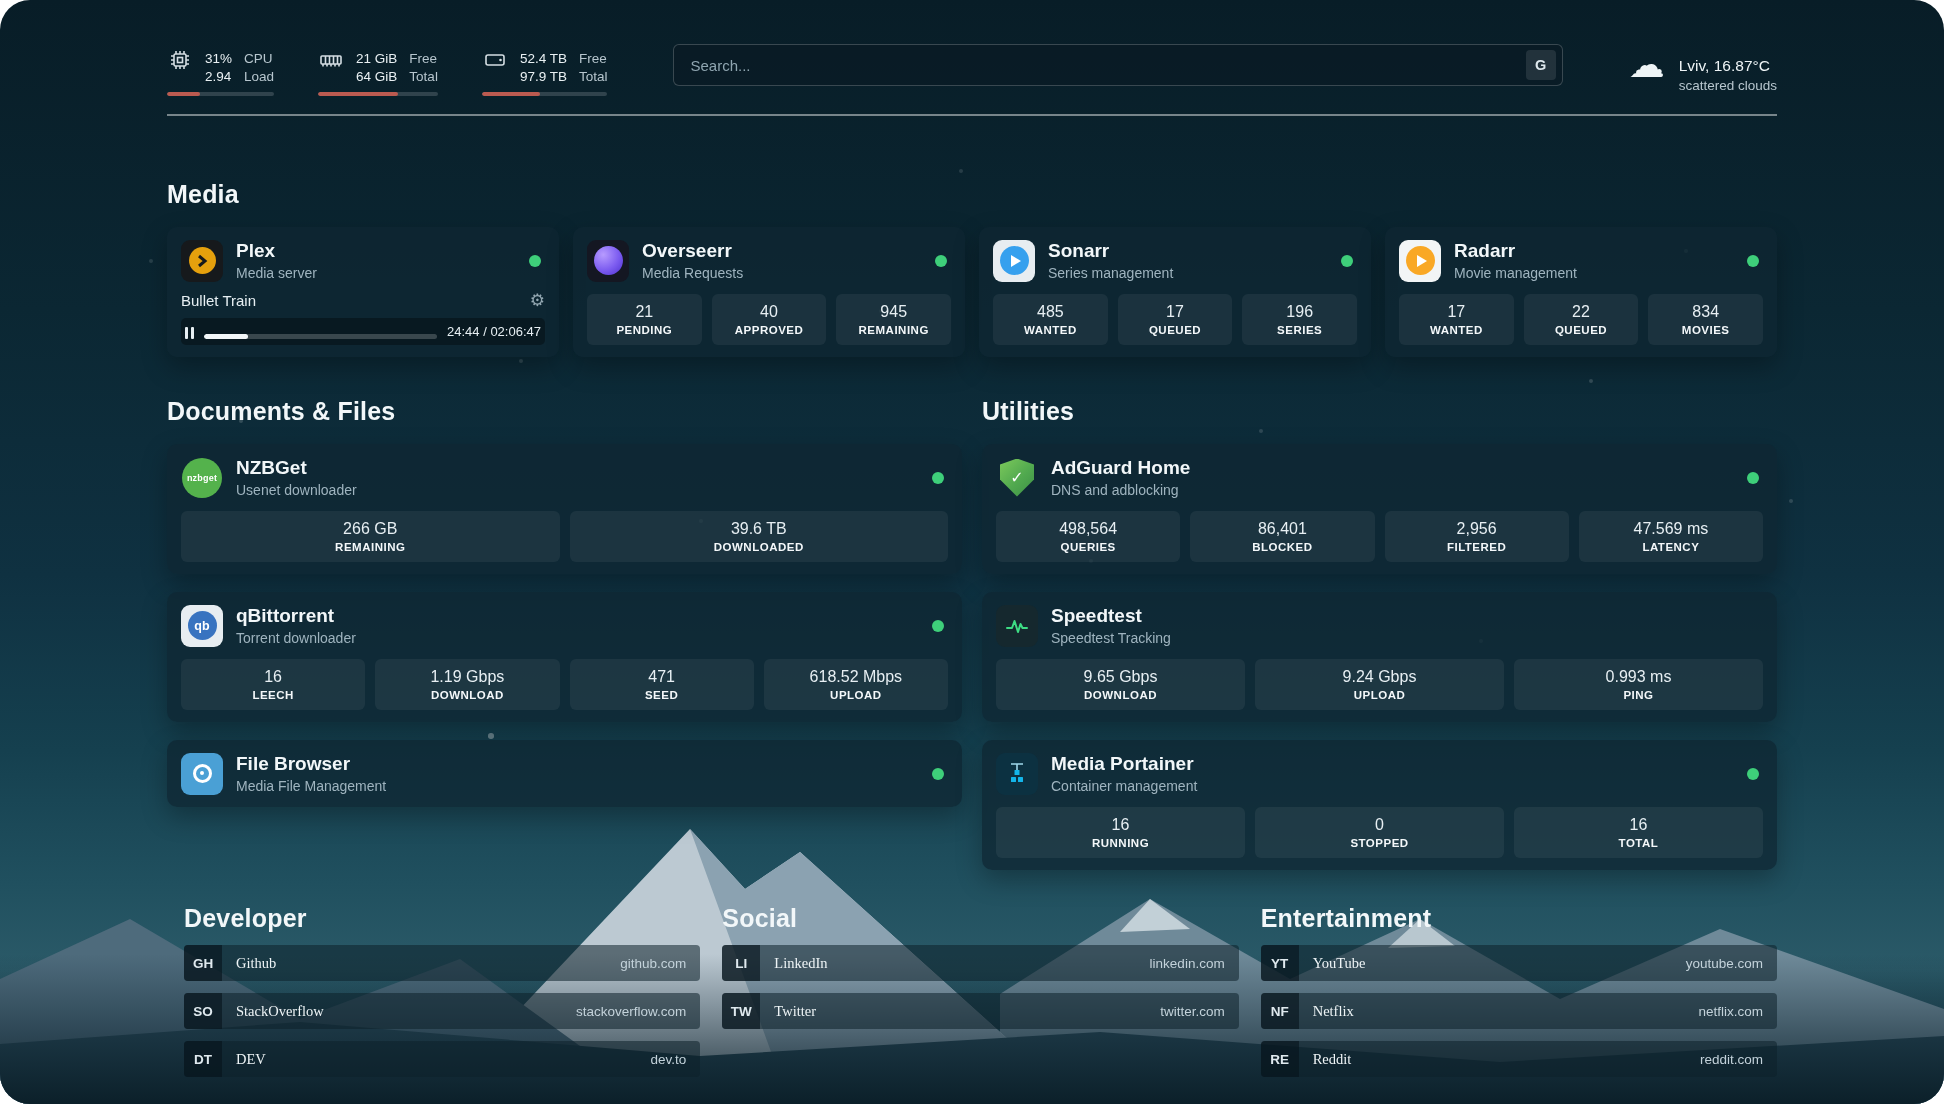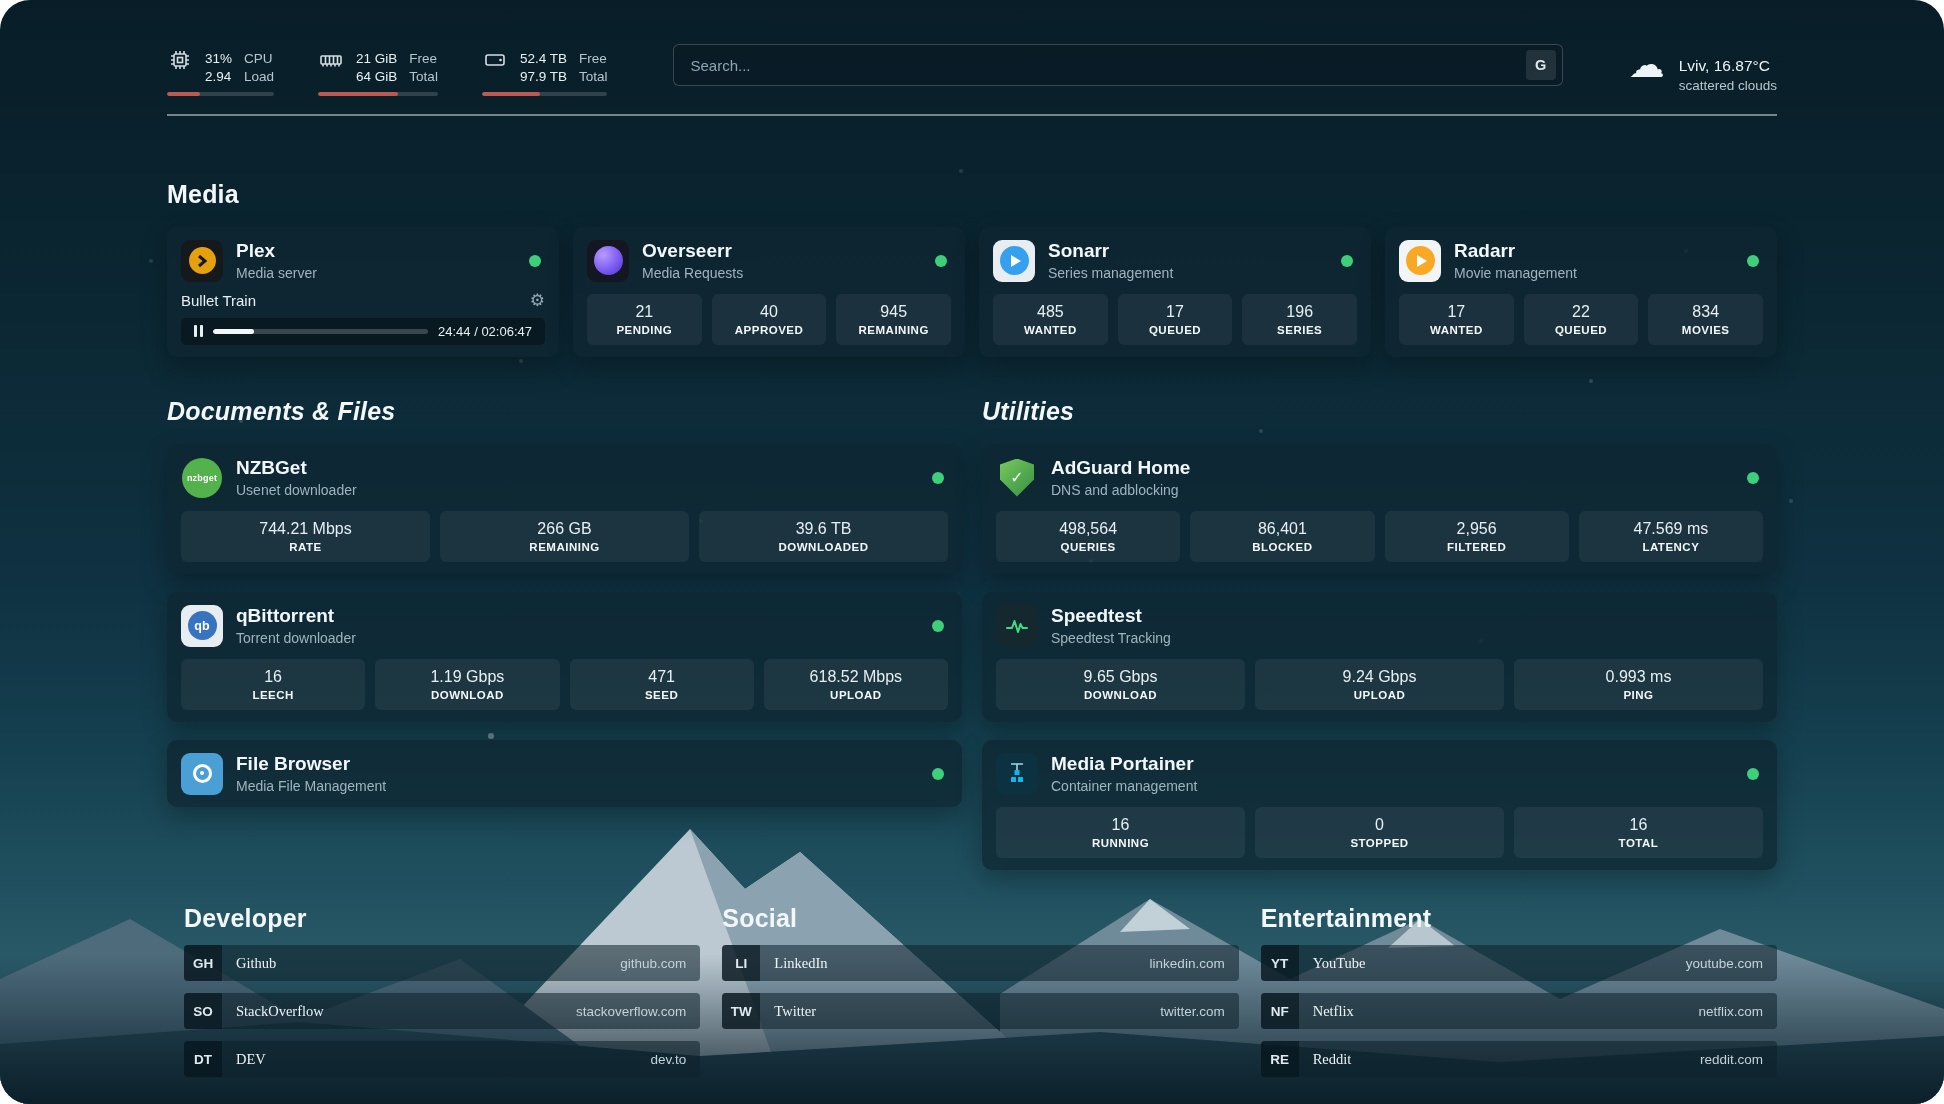--- a/index.html
+++ b/index.html
@@ -50,21 +50,21 @@
   .w-cond { font-size: 13.5px; color: #b7c6ce; }
 
   .divider { margin-top: 18px; border-top: 2px solid rgba(255,255,255,.45); }
 
   
   h2.section-title { font-size: 25px; font-weight: 600; color: #f2f7f9; letter-spacing: .2px; }
   .media-title { margin: 64px 0 18px; }
 
   .cards4 { display: grid; grid-template-columns: repeat(4, 1fr); gap: 14px; }
   .cols2 { display: grid; grid-template-columns: 1fr 1fr; gap: 0 20px; }
-  .cols2 h2 { margin: 40px 0 18px; font-style: italic; }
+  .cols2 h2 { margin: 40px 0 18px; }
   .col .card + .card { margin-top: 18px; }
 
   .card { background: rgba(14,38,50,.76); border-radius: 10px; padding: 12px 14px;
     box-shadow: 0 10px 26px rgba(0,0,0,.28); }
   .app-card { display: flex; flex-direction: column; min-height: 130px; cursor: pointer; }
   .app-card.slim { min-height: 0; }
 
   .app-head { display: flex; align-items: center; gap: 13px; }
   .app-icon { width: 42px; height: 42px; border-radius: 9px; display: flex; align-items: center; justify-content: center; flex: none; }
   .app-titles { display: flex; flex-direction: column; line-height: 1.3; flex: 1; min-width: 0; }
@@ -74,22 +74,22 @@
 
   .stats { display: flex; gap: 10px; margin-top: auto; padding-top: 12px; }
   .stat { flex: 1; background: rgba(255,255,255,.06); border-radius: 6px; padding: 9px 4px; text-align: center; }
   .stat .v { font-size: 16px; color: #e7eff3; white-space: nowrap; }
   .stat .l { font-size: 11.5px; font-weight: 700; letter-spacing: .5px; margin-top: 3px; color: #f4f8fa; }
 
   
   .np-row { display: flex; align-items: center; margin-top: 10px; }
   .np-title { flex: 1; font-size: 15px; color: #e7eff3; }
   .gear { font-size: 17px; color: #93a7b1; cursor: pointer; line-height: 1; }
-  .prog { display: flex; align-items: center; gap: 10px; margin-top: 9px;
-    background: rgba(0,0,0,.34); border-radius: 5px; padding: 6px 13px; }
+  .prog { display: flex; align-items: flex-end; gap: 10px; margin-top: 9px;
+    background: rgba(0,0,0,.34); border-radius: 5px; padding: 6px 4px; }
   .pause { display: flex; gap: 3px; cursor: pointer; }
   .pause i { display: block; width: 3px; height: 12px; background: #e7eff3; border-radius: 1px; }
   .p-track { flex: 1; height: 5px; border-radius: 3px; background: rgba(255,255,255,.2); overflow: hidden; }
   .p-fill { display: block; height: 100%; background: #f2f7f9; border-radius: 3px; }
   .p-time { font-size: 13px; color: #e7eff3; white-space: nowrap; }
 
   
   .i-plex { background: #16191c; }
   .plex-circle { width: 27px; height: 27px; border-radius: 50%; background: #e5a00d; display: flex; align-items: center; justify-content: center; }
   .i-ovs { background: #141722; }
@@ -366,24 +366,20 @@
                 <span class="nzb-circle">nzbget</span>
               </span>
             <span class="app-titles">
               <span class="app-name">NZBGet</span>
               <span class="app-sub">Usenet downloader</span>
             </span>
             <span class="dot"></span>
           </div>
           <div class="stats">
             <div class="stat">
-              <div class="v">744.21 Mbps</div>
-              <div class="l">RATE</div>
-            </div>
-            <div class="stat">
               <div class="v">266 GB</div>
               <div class="l">REMAINING</div>
             </div>
             <div class="stat">
               <div class="v">39.6 TB</div>
               <div class="l">DOWNLOADED</div>
             </div>
           </div>
         </div>
 

